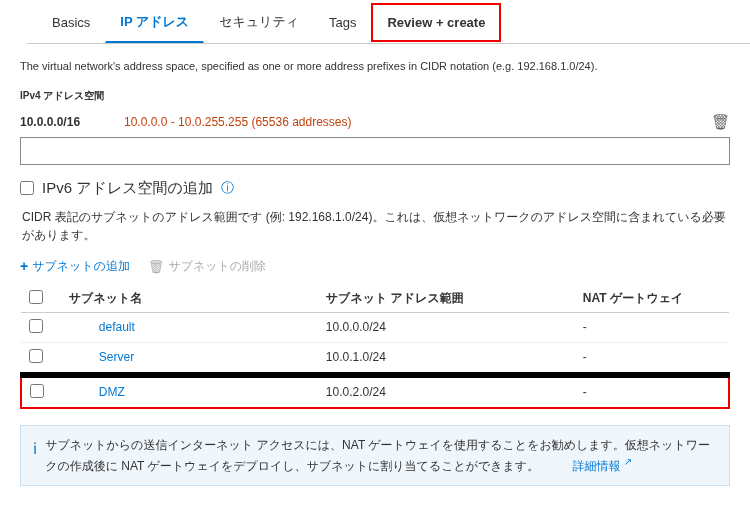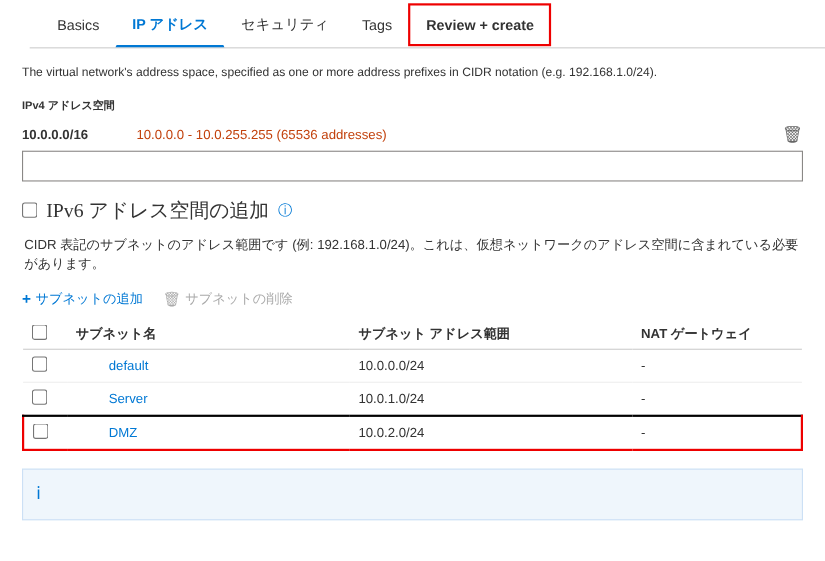--- a/index.html
+++ b/index.html
@@ -98,22 +98,21 @@
       align-items: center;
       gap: 8px;
       margin-bottom: 10px;
     }
     .checkbox-row input[type="checkbox"] {
       width: 14px;
       height: 14px;
       cursor: pointer;
     }
     .checkbox-label {
-      font-size: 18px;
-      font-family: Liberation Serif, serif;
+      font-size: 15px;
     }
     .info-icon {
       color: #0078d4;
       font-size: 13px;
       cursor: pointer;
     }
 
     .cidr-description {
       font-size: 12px;
       color: #333;
@@ -159,21 +158,21 @@
       padding: 5px 8px;
       border-bottom: 1px solid #ccc;
       color: #333;
     }
     .subnet-table td {
       font-size: 12px;
       padding: 6px 8px;
       border-bottom: 1px solid #eee;
     }
     .subnet-table tr.highlighted-row td {
-      border-top: 2px solid #000000;
+      border-top: 6px solid #000000;
       border-bottom: 2px solid #e00;
     }
     .subnet-table tr.highlighted-row td:first-child {
       border-left: 2px solid #e00;
     }
     .subnet-table tr.highlighted-row td:last-child {
       border-right: 2px solid #e00;
     }
 
     .link-text {
@@ -315,15 +314,22 @@
         </td>
         <td class="col-range">10.0.2.0/24</td>
         <td class="col-nat">-</td>
       </tr>
     </tbody>
   </table>
 
   
   <div class="info-bar">
     <span class="info-circle">ℹ</span>
+    <span class="info-bar-text">
+      <span>サブネットからの送信インターネット アクセスには、NAT ゲートウェイを使用することをお勧めします。仮想ネットワークの作成後に NAT ゲートウェイをデプロイし、サブネットに割り当てることができます。</span>
+      <a class="link-text">
+        <span>詳細情報</span>
+        <span class="external-link-icon">↗</span>
+      </a>
+    </span>
   </div>
 
 </div>
 
 </body></html>

